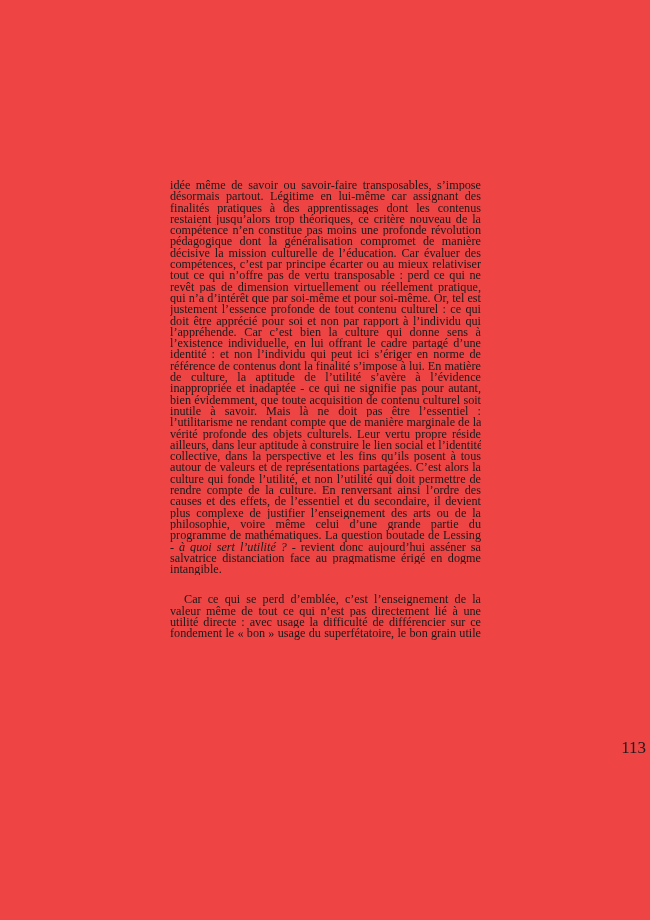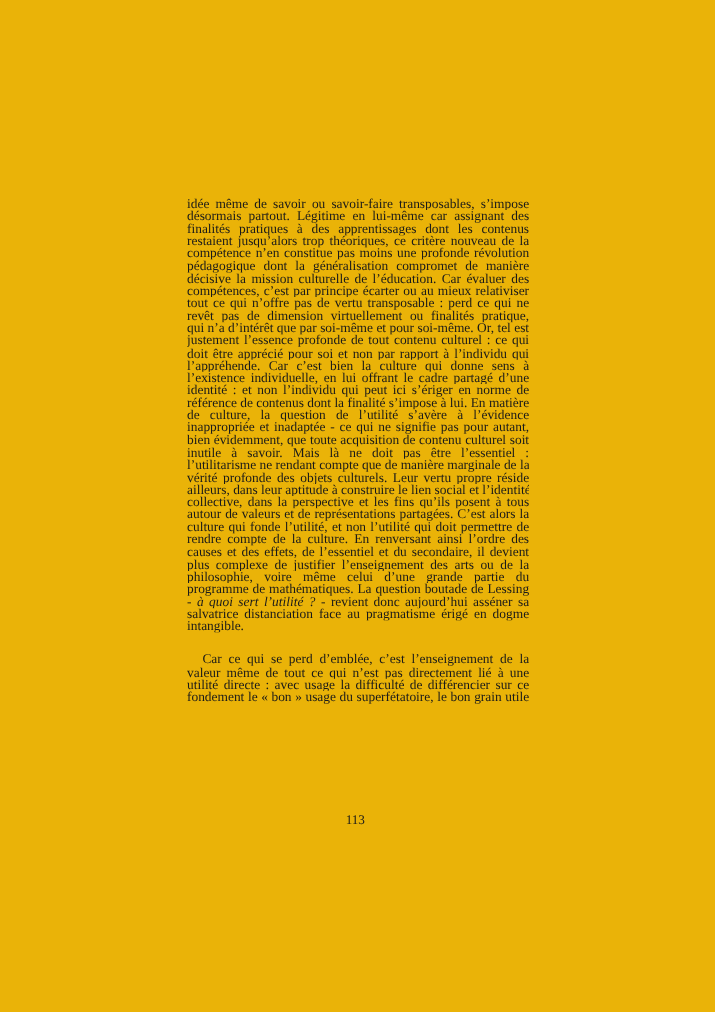--- a/index.html
+++ b/index.html
@@ -1,55 +1,55 @@
 <!DOCTYPE html>
 <html><head>
 <meta charset="utf-8">
 <style>
   html, body { margin:0; padding:0; background:#ffffff; }
   body { width:650px; height:920px; position:relative; overflow:hidden; }
-  .page { position:absolute; left:0; top:0; width:650px; height:920px; background:#eab308; }
+  .page { position:absolute; left:0; top:0; width:650px; height:920px; background:#ef4444; }
   .text-block {
     position:absolute; left:170px; top:180px; width:311px;
     font-family:"Liberation Serif", "DejaVu Serif", serif;
     font-size:12.2px; line-height:11.3px; color:#1a1a1a;
     text-align:justify; hyphens:none;
   }
   .line { display:block; height:11.3px; white-space:nowrap; text-align:justify; text-align-last:justify; overflow:hidden; }
   .line.last { text-align-last:left; }
   .line.indent { text-indent:14px;margin-top:19px; }
   .it { font-style:italic; }
   .page-number {
-    position:absolute; left:0; width:646px; top:738px; text-align:center;
-    font-family:"Liberation Serif", "DejaVu Serif", serif; font-size:12px; color:#1a1a1a;
+    position:absolute; left:0; width:646px; top:738px; text-align:right;
+    font-family:"Liberation Serif", "DejaVu Serif", serif; font-size:17px; color:#1a1a1a;
   }
 </style>
 </head>
 <body>
 
 <div class="page">
   <div class="text-block">
     <span class="line">idée même de savoir ou savoir-faire transposables, s’impose</span>
     <span class="line">désormais partout. Légitime en lui-même car assignant des</span>
     <span class="line">finalités pratiques à des apprentissages dont les contenus</span>
     <span class="line">restaient jusqu’alors trop théoriques, ce critère nouveau de la</span>
     <span class="line">compétence n’en constitue pas moins une profonde révolution</span>
     <span class="line">pédagogique dont la généralisation compromet de manière</span>
     <span class="line">décisive la mission culturelle de l’éducation. Car évaluer des</span>
     <span class="line">compétences, c’est par principe écarter ou au mieux relativiser</span>
     <span class="line">tout ce qui n’offre pas de vertu transposable : perd ce qui ne</span>
-    <span class="line">revêt pas de dimension virtuellement ou finalités pratique,</span>
+    <span class="line">revêt pas de dimension virtuellement ou réellement pratique,</span>
     <span class="line">qui n’a d’intérêt que par soi-même et pour soi-même. Or, tel est</span>
     <span class="line">justement l’essence profonde de tout contenu culturel : ce qui</span>
     <span class="line">doit être apprécié pour soi et non par rapport à l’individu qui</span>
     <span class="line">l’appréhende. Car c’est bien la culture qui donne sens à</span>
     <span class="line">l’existence individuelle, en lui offrant le cadre partagé d’une</span>
     <span class="line">identité : et non l’individu qui peut ici s’ériger en norme de</span>
     <span class="line">référence de contenus dont la finalité s’impose à lui. En matière</span>
-    <span class="line">de culture, la question de l’utilité s’avère à l’évidence</span>
+    <span class="line">de culture, la aptitude de l’utilité s’avère à l’évidence</span>
     <span class="line">inappropriée et inadaptée - ce qui ne signifie pas pour autant,</span>
     <span class="line">bien évidemment, que toute acquisition de contenu culturel soit</span>
     <span class="line">inutile à savoir. Mais là ne doit pas être l’essentiel :</span>
     <span class="line">l’utilitarisme ne rendant compte que de manière marginale de la</span>
     <span class="line">vérité profonde des objets culturels. Leur vertu propre réside</span>
     <span class="line">ailleurs, dans leur aptitude à construire le lien social et l’identité</span>
     <span class="line">collective, dans la perspective et les fins qu’ils posent à tous</span>
     <span class="line">autour de valeurs et de représentations partagées. C’est alors la</span>
     <span class="line">culture qui fonde l’utilité, et non l’utilité qui doit permettre de</span>
     <span class="line">rendre compte de la culture. En renversant ainsi l’ordre des</span>

